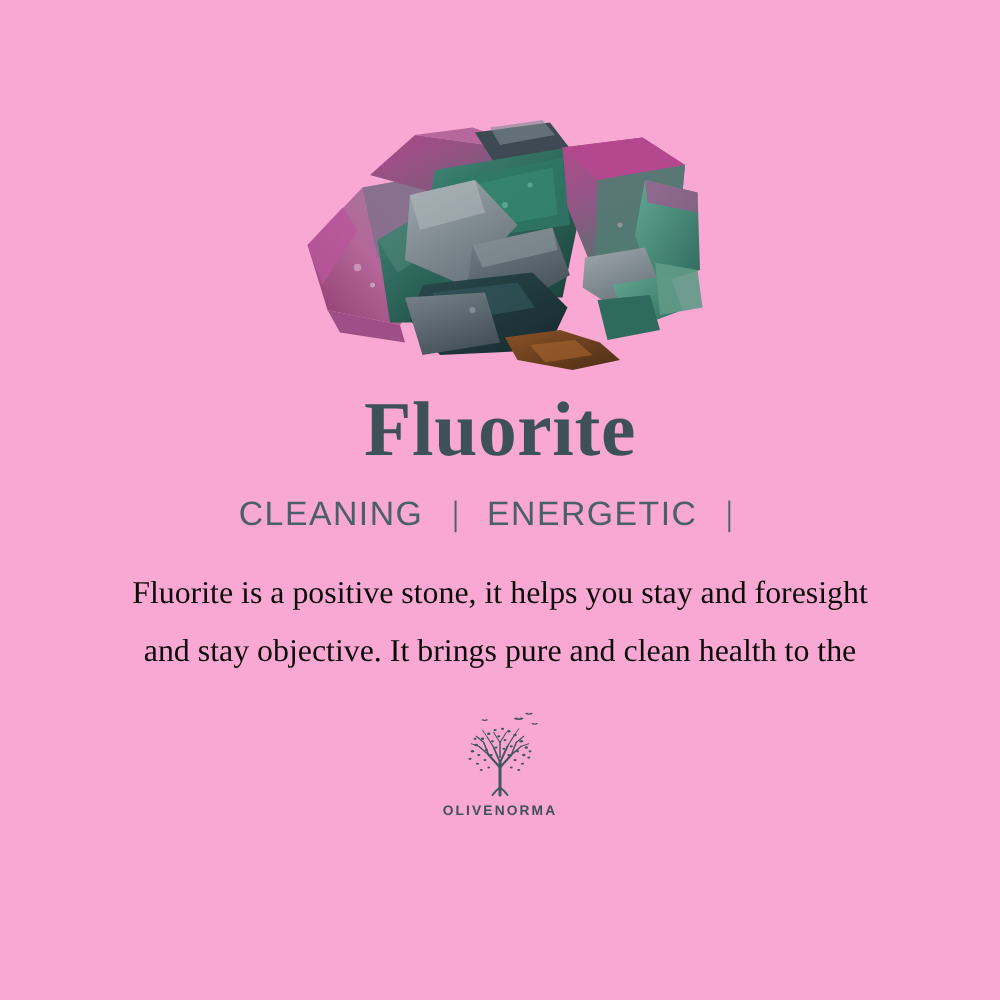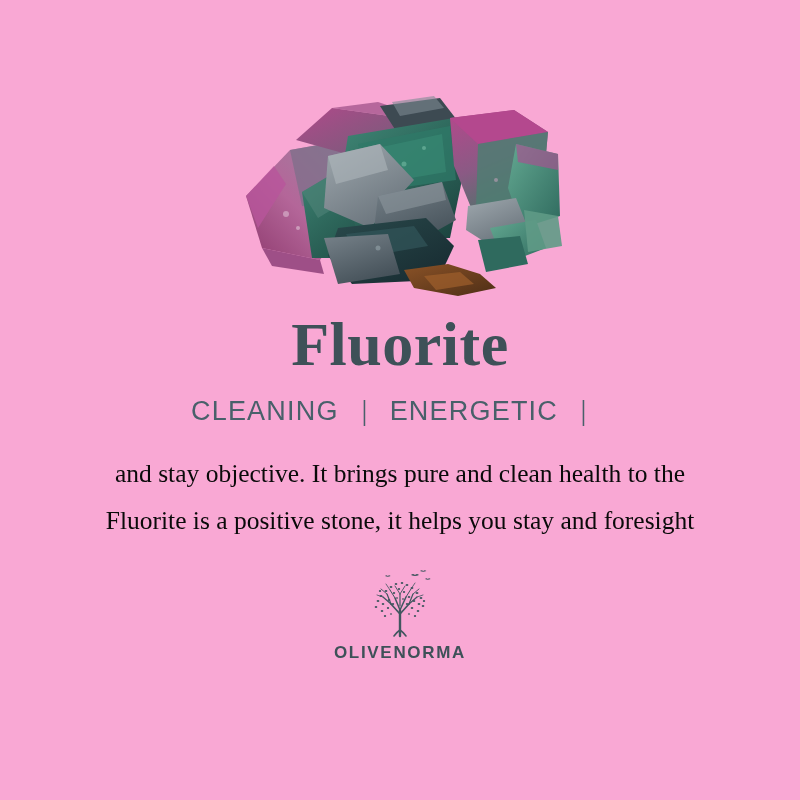--- a/index.html
+++ b/index.html
@@ -114,21 +114,21 @@
   }
   .brand-mark {
     width: 78px;
     height: 74px;
     display: block;
   }
   .brand-name {
     margin-top: 3px;
     font-family: "Liberation Sans", sans-serif;
     font-weight: 700;
-    font-size: 17px;
+    font-size: 11px;
     letter-spacing: 1.7px;
     color: #3e5158;
   }
 </style>
 </head>
 <body>
 
 <div class="card">
 
   <div class="crystal-block">
@@ -234,22 +234,22 @@
   <h1 class="title">Fluorite</h1>
 
   <div class="keywords">
     <span class="keyword">CLEANING</span>
     <span class="kw-sep">|</span>
     <span class="keyword">ENERGETIC</span>
     <span class="kw-sep">|</span>
   </div>
 
   <div class="body-copy">
+    <span class="body-line">Fluorite is a positive stone, it helps you stay and foresight</span>
     <span class="body-line">and stay objective. It brings pure and clean health to the</span>
-    <span class="body-line">Fluorite is a positive stone, it helps you stay and foresight</span>
   </div>
 
   <div class="brand">
     <svg class="brand-mark" viewBox="0 0 78 74" xmlns="http://www.w3.org/2000/svg">
       <g stroke="#41565f" stroke-width="1" fill="none" stroke-linecap="round">
 
         <path d="M39 70 L39 44" stroke-width="2.4"></path>
         <path d="M33 70 Q36 66 39 64 Q42 66 45 70" stroke-width="1.6"></path>
 
         <path d="M39 48 L30 38" stroke-width="1.7"></path>

